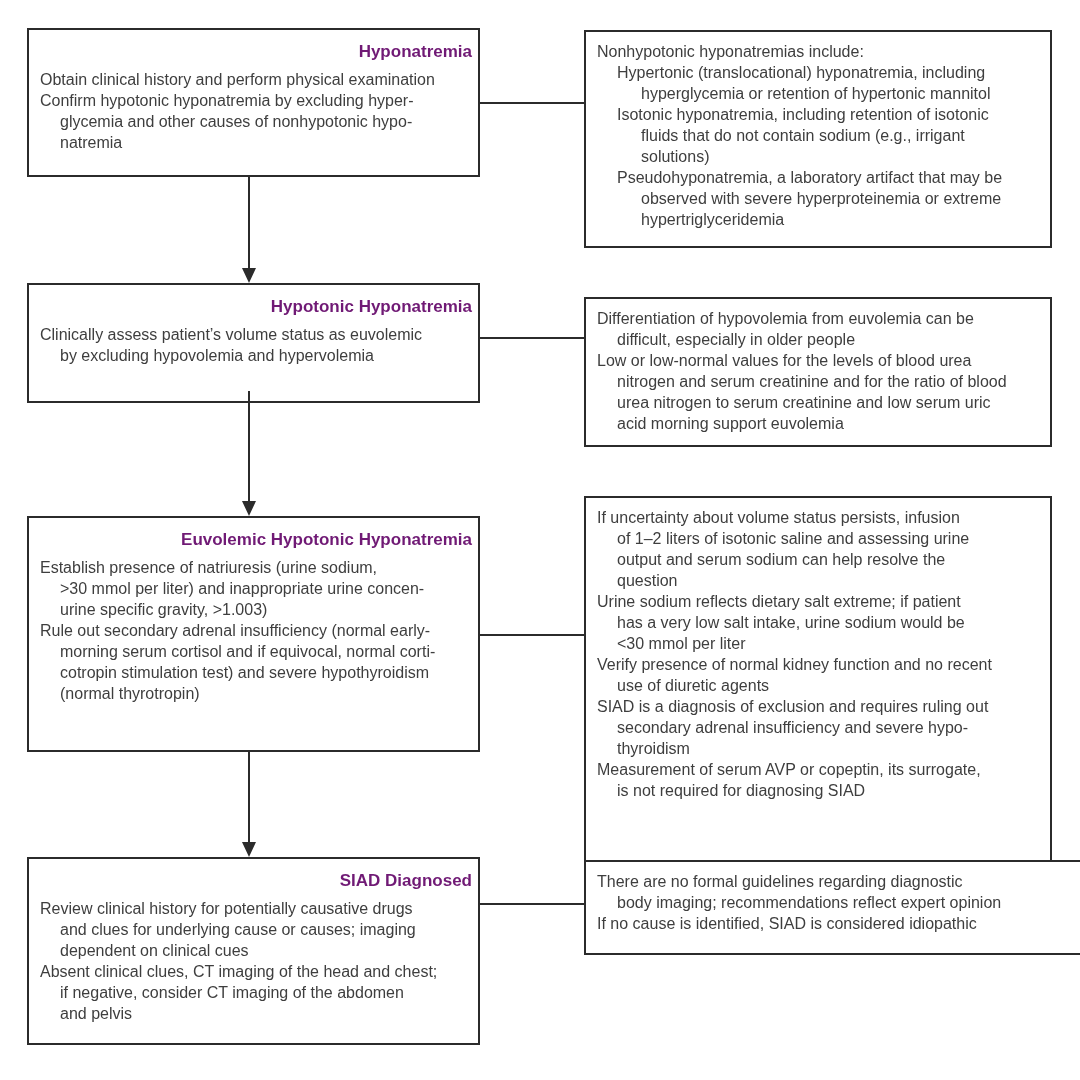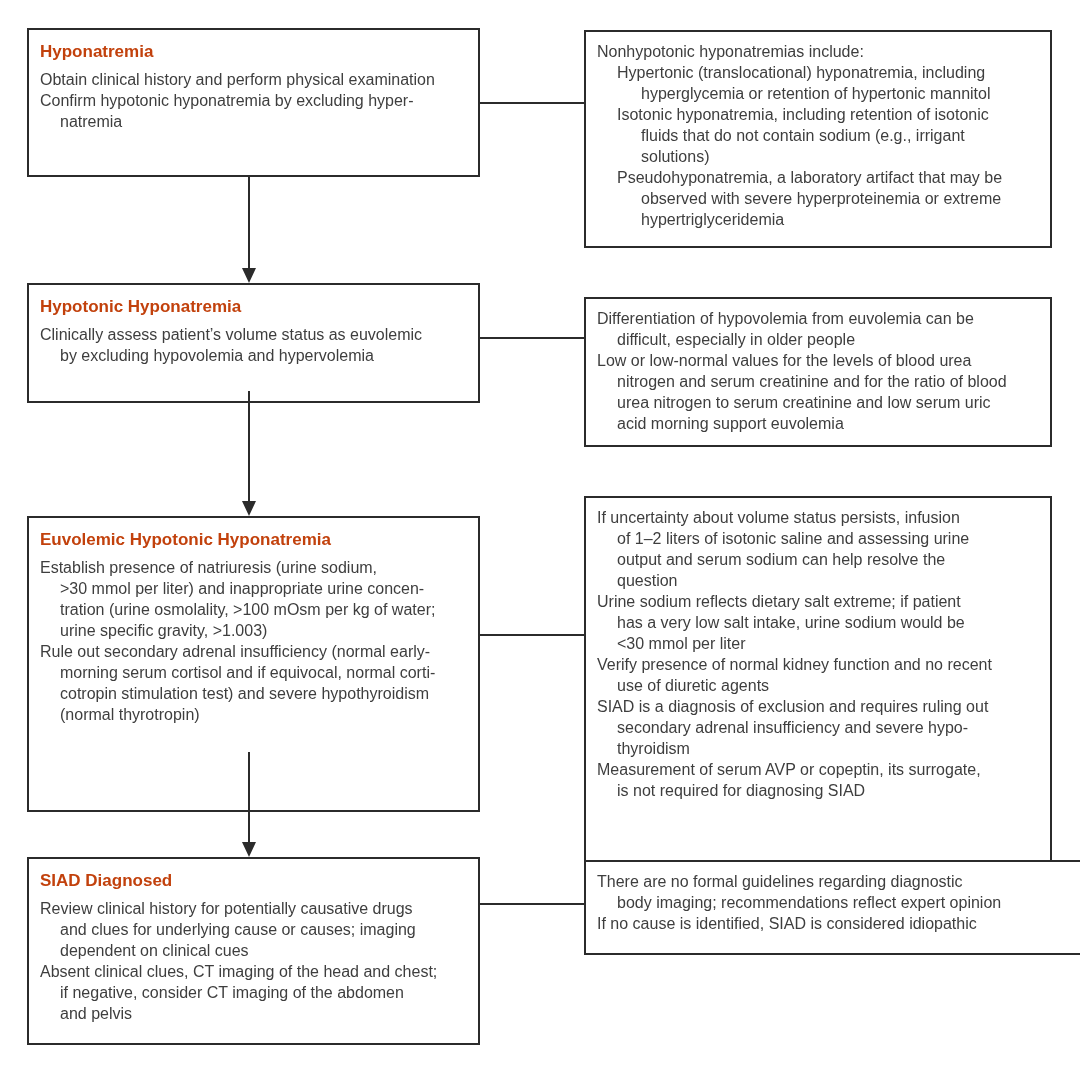--- a/index.html
+++ b/index.html
@@ -18,39 +18,39 @@
     overflow:hidden;
   }
   .box{
     position:absolute;
     border:2px solid var(--line);
     background:#fff;
     box-sizing:border-box;
     padding:9px 6px 6px 11px;
   }
   .box-title{
-    text-align:left;
+    text-align:right;
     font-weight:bold;
     font-size:17px;
     line-height:22px;
-    color:#c2410c;
+    color:#701a75;
     margin:2px 0 6px 0;
   }
   .line{
     font-size:16px;
     line-height:21px;
     white-space:nowrap;
   }
   .ind1{padding-left:20px;}
   .ind2{padding-left:44px;}
 
   
   #box-step-0{left:27px; top:28px;  width:453px; height:149px;}
   #box-step-1{left:27px; top:283px; width:453px; height:120px;}
-  #box-step-2{left:27px; top:516px; width:453px; height:296px;}
+  #box-step-2{left:27px; top:516px; width:453px; height:236px;}
   #box-step-3{left:27px; top:857px; width:453px; height:188px;}
 
   
   #box-note-0{left:584px; top:30px;  width:468px; height:218px;}
   #box-note-1{left:584px; top:297px; width:468px; height:150px;}
   #box-note-2{left:584px; top:496px; width:468px; height:374px;}
   #box-note-3{left:584px; top:860px; width:540px; height:95px;}
 
   .h-conn{
     position:absolute;
@@ -90,40 +90,40 @@
 <body>
 
 <div id="canvas">
 
   <div class="box" id="box-step-0">
     <div class="box-title">Hyponatremia</div>
     <div>
 
     <div class="line">Obtain clinical history and perform physical examination</div>
         <div class="line">Confirm hypotonic hyponatremia by excluding hyper-</div>
+        <div class="line ind1">glycemia and other causes of nonhypotonic hypo-</div>
         <div class="line ind1">natremia</div>
       </div>
   </div>
 
   <div class="box" id="box-step-1">
     <div class="box-title">Hypotonic Hyponatremia</div>
     <div>
 
     <div class="line">Clinically assess patient’s volume status as euvolemic</div>
         <div class="line ind1">by excluding hypovolemia and hypervolemia</div>
       </div>
   </div>
 
   <div class="box" id="box-step-2">
     <div class="box-title">Euvolemic Hypotonic Hyponatremia</div>
     <div>
 
     <div class="line">Establish presence of natriuresis (urine sodium,</div>
         <div class="line ind1">&gt;30 mmol per liter) and inappropriate urine concen-</div>
-        <div class="line ind1">tration (urine osmolality, &gt;100 mOsm per kg of water;</div>
         <div class="line ind1">urine specific gravity, &gt;1.003)</div>
         <div class="line">Rule out secondary adrenal insufficiency (normal early-</div>
         <div class="line ind1">morning serum cortisol and if equivocal, normal corti-</div>
         <div class="line ind1">cotropin stimulation test) and severe hypothyroidism</div>
         <div class="line ind1">(normal thyrotropin)</div>
       </div>
   </div>
 
   <div class="box" id="box-step-3">
     <div class="box-title">SIAD Diagnosed</div>

